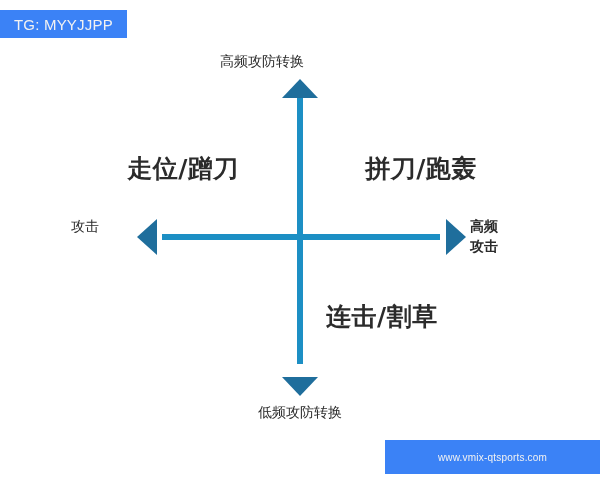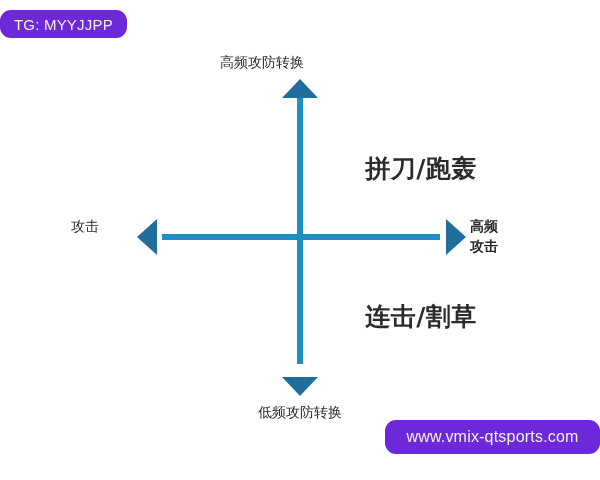--- a/index.html
+++ b/index.html
@@ -14,43 +14,42 @@
     position: relative;
     width: 600px;
     height: 480px;
     background: #ffffff;
     overflow: hidden;
   }
 
   
   .badge {
     position: absolute;
-    background: #6d28d9;
+    background: #3b82f6;
     color: #f2f2f2;
     font-family: "Liberation Sans", sans-serif;
     font-size: 15px;
     letter-spacing: 0.2px;
     display: flex;
     align-items: center;
     white-space: nowrap;
-    border-radius: 11px;
   }
   #tag-badge {
     left: 0px;
     top: 10px;
     height: 28px;
     padding: 0 14px 0 14px;
   }
   #site-badge {
     left: 385px;
-    top: 420px;
+    top: 440px;
     height: 34px;
     width: 215px;
     justify-content: center;
-    font-size: 16px;
+    font-size: 10px;
   }
 
   
   #axes {
     position: absolute;
     left: 0;
     top: 0;
     width: 600px;
     height: 480px;
   }
@@ -62,20 +61,21 @@
     font-family: "DejaVu Sans", "Liberation Sans", sans-serif;
     font-size: 14px;
     line-height: 20px;
     white-space: nowrap;
   }
   #label-top {
     left: 0;
     top: 52px;
     width: 524px;
     text-align: center;
+    font-family: Liberation Mono, monospace;
   }
   #label-bottom {
     left: 0;
     top: 402px;
     width: 600px;
     text-align: center;
   }
   #label-left {
     left: 40px;
     top: 216px;
@@ -97,21 +97,21 @@
     color: #2b2b2b;
     font-family: "DejaVu Sans", "Liberation Sans", sans-serif;
     font-size: 25px;
     font-weight: bold;
     white-space: nowrap;
     letter-spacing: 0.5px;
   }
   #quad-tl { left: 88px;  top: 152px; width: 190px; text-align: center; }
   #quad-tr { left: 326px; top: 152px; width: 190px; text-align: center;   }
   #quad-bl { left: 88px;  top: 300px; width: 190px; text-align: center; }
-  #quad-br { left: 326px; top: 300px; width: 190px; text-align: center;   }
+  #quad-br { left: 326px; top: 300px; width: 190px; text-align: left;   }
 </style>
 </head>
 <body>
 
 <div id="canvas">
 
   <svg id="axes" viewBox="0 0 600 480">
 
     <rect x="297" y="92" width="6" height="272" fill="#1c8fc4"></rect>
 
@@ -132,20 +132,21 @@
 
   <div class="axis-label" id="label-left">
     <span>攻击</span>
   </div>
 
   <div class="axis-label" id="label-right">
     <span>高频</span>
     <span>攻击</span>
   </div>
 
+  <div class="quad" id="quad-tl">走位/蹭刀</div>
 
   <div class="quad" id="quad-tr">拼刀/跑轰</div>
 
 
   <div class="quad" id="quad-br">连击/割草</div>
 
   <div class="badge" id="tag-badge">TG: MYYJJPP</div>
 
   <div class="badge" id="site-badge">www.vmix-qtsports.com</div>
 

